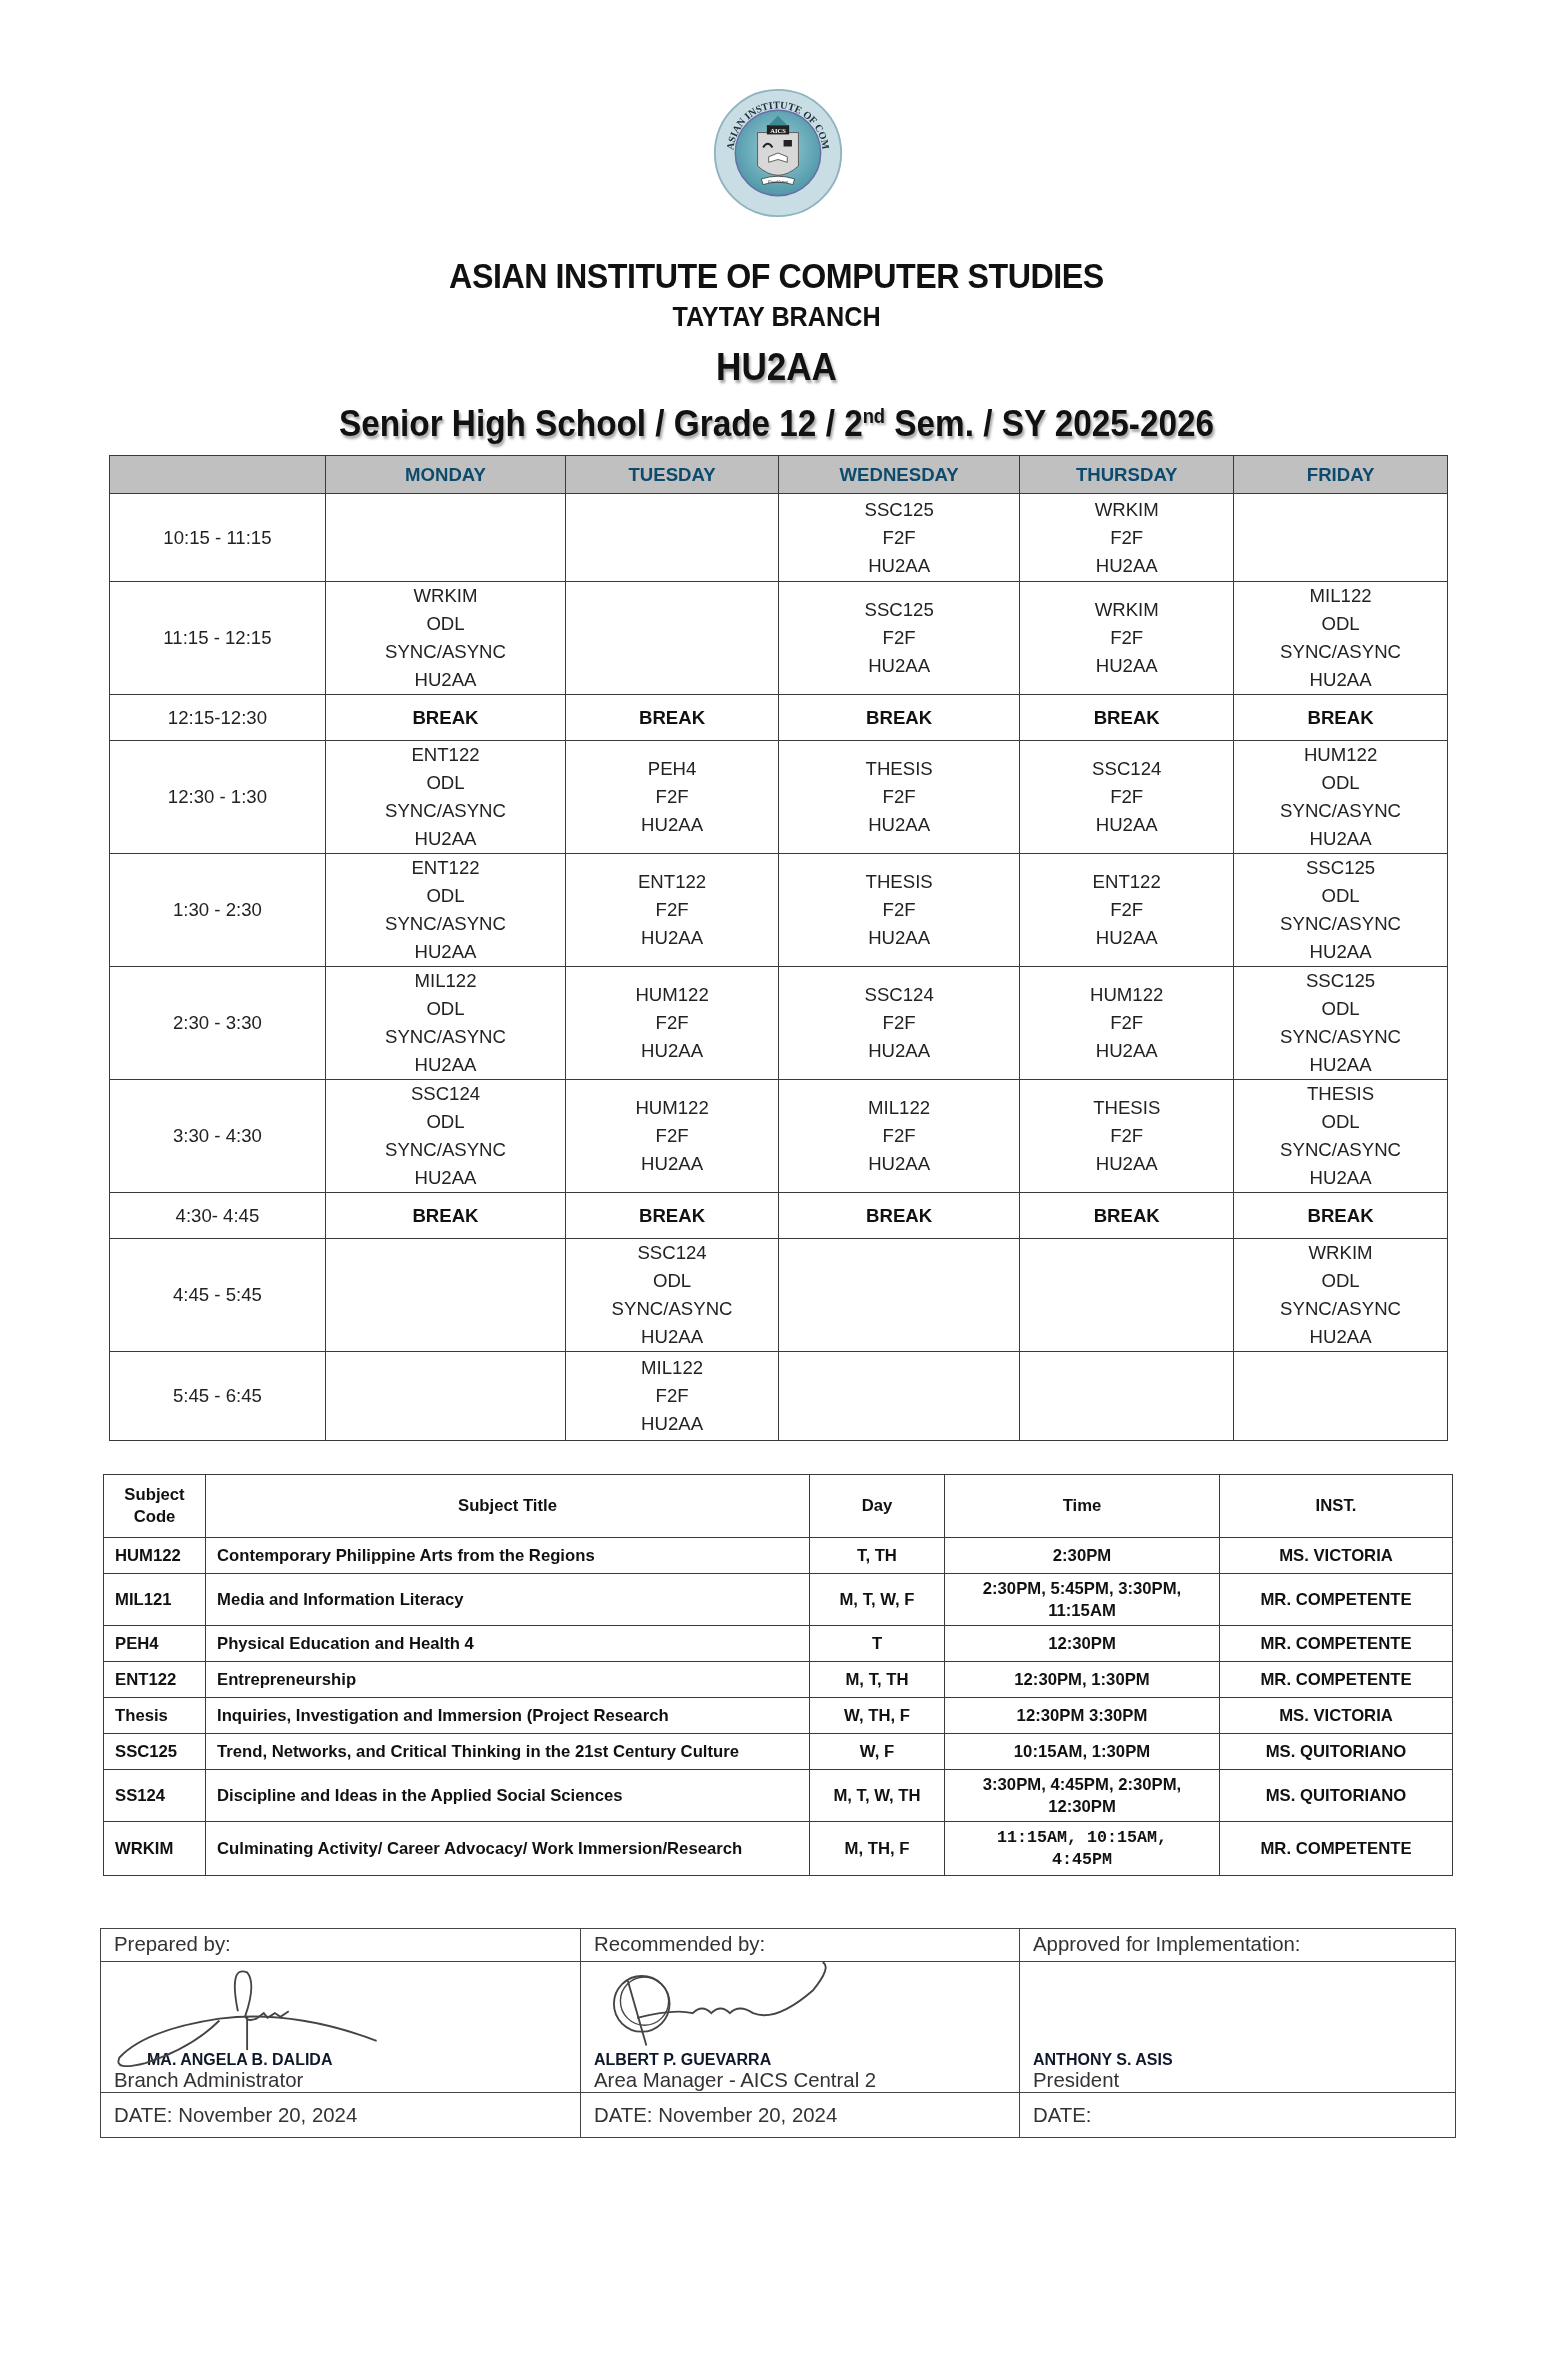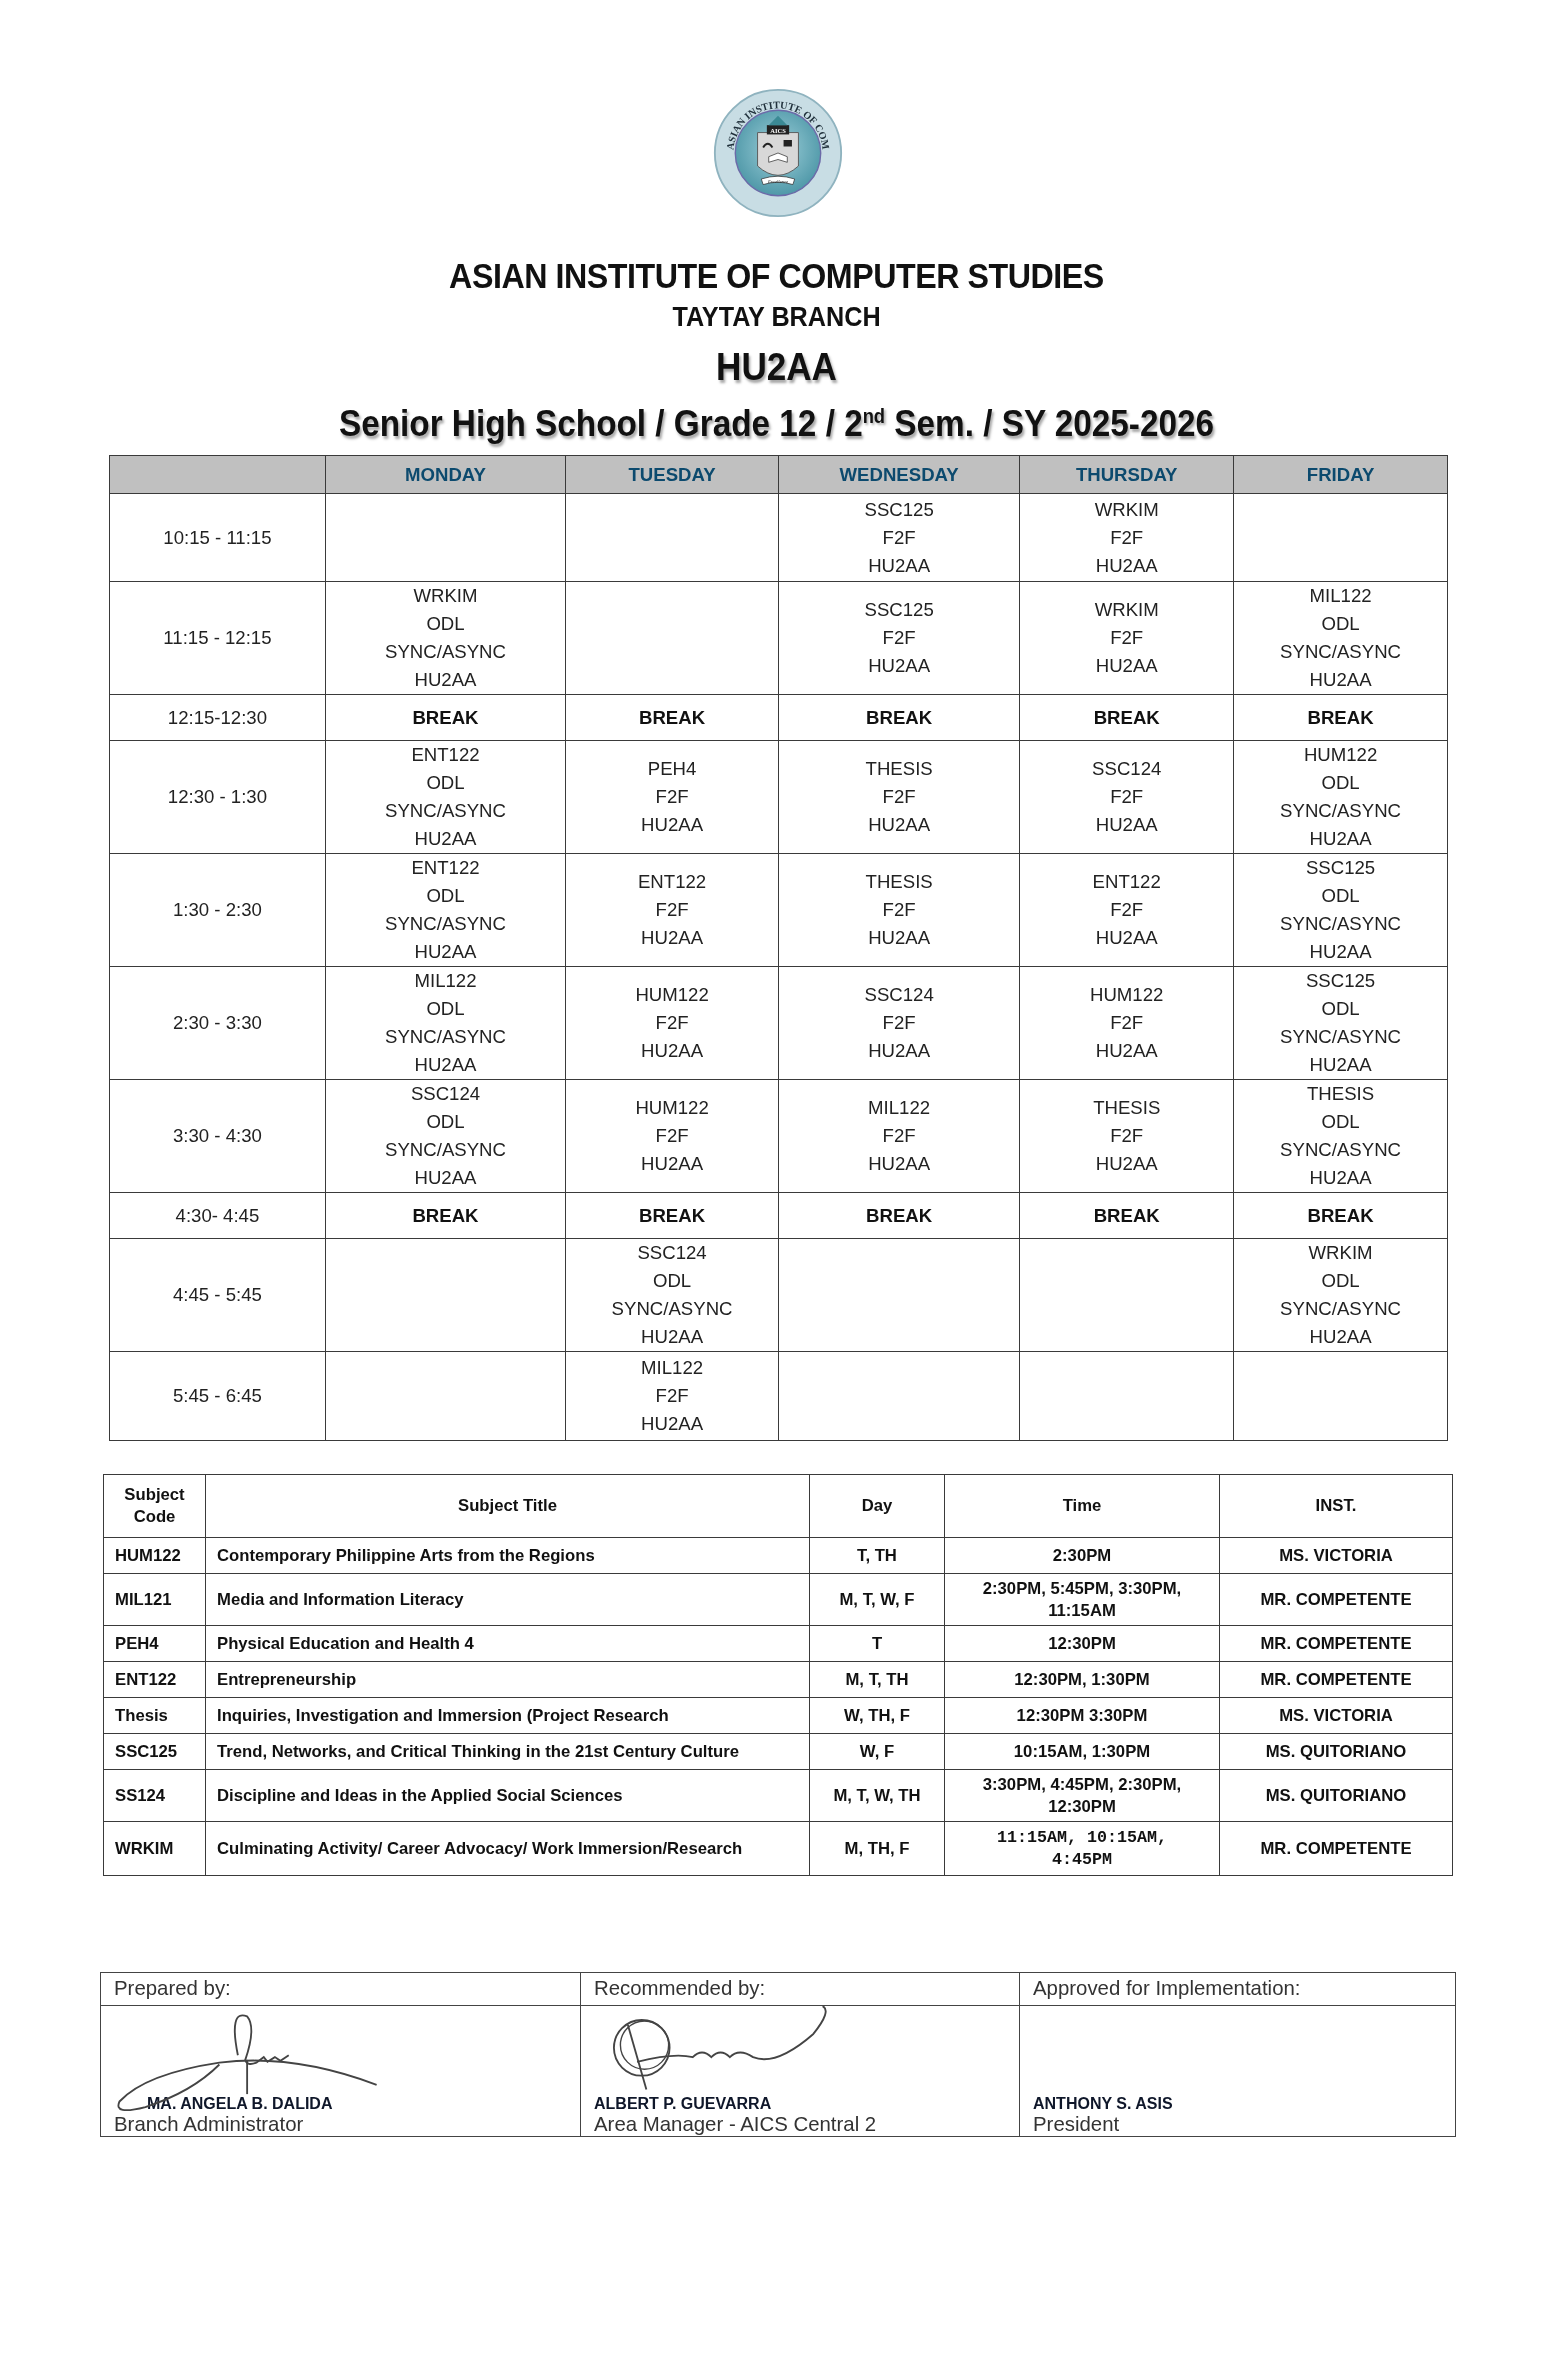--- a/index.html
+++ b/index.html
@@ -26,21 +26,21 @@
   .sched .line { display: block; }
 
   
   .subj { left: 103px; top: 1474px; width: 1350px; table-layout: fixed; }
   .subj th, .subj td { font-size: 16.7px; font-weight: bold; color: #111; line-height: 22px; }
   .subj td.title { text-align: left; padding-left: 11px; }
   .subj td.code { text-align: left; padding-left: 11px; }
   .subj th.codeh { text-align: center; }
 
   
-  .sig { left: 100px; top: 1972px; width: 1354px; table-layout: fixed; }
+  .sig { left: 100px; top: 1928px; width: 1354px; table-layout: fixed; }
   .sig td { border: 1.9px solid #444; text-align: left; vertical-align: top; padding: 1.9px 13px; font-size: 20.4px; color: #333; font-family: "Liberation Sans", sans-serif; position: relative; }
   .sig td.lbl { height: 28px; vertical-align: middle; }
   .sig td.body { height: 128px; vertical-align: bottom; padding-bottom: 0; }
   .sig td.date { height: 41px; vertical-align: middle; }
   .sig .name { font-weight: bold; color: #0f172a; font-size: 16px; display: block; }
   .sig .role { display: block; color: #333; font-size: 20.4px; }
   .sig .signature { position: absolute; pointer-events: none; }
 </style>
 </head>
 <body>
@@ -432,15 +432,20 @@
         <path d="M40 60 Q80 50 100 55 Q110 45 120 55 Q130 45 140 55 Q150 45 165 55 Q190 65 230 30 Q250 5 240 0" stroke="#444" stroke-width="2" fill="none"></path>
       </svg>
       <span class="name">ALBERT P. GUEVARRA</span>
       <span class="role">Area Manager -  AICS Central 2</span>
     </td>
     <td class="body">
       <span class="name">ANTHONY S. ASIS</span>
       <span class="role">President</span>
     </td>
   </tr>
+  <tr>
+    <td class="date">DATE: November 20, 2024</td>
+    <td class="date">DATE: November 20, 2024</td>
+    <td class="date">DATE:</td>
+  </tr>
 </tbody>
   </table>
 
 
 </body></html>

